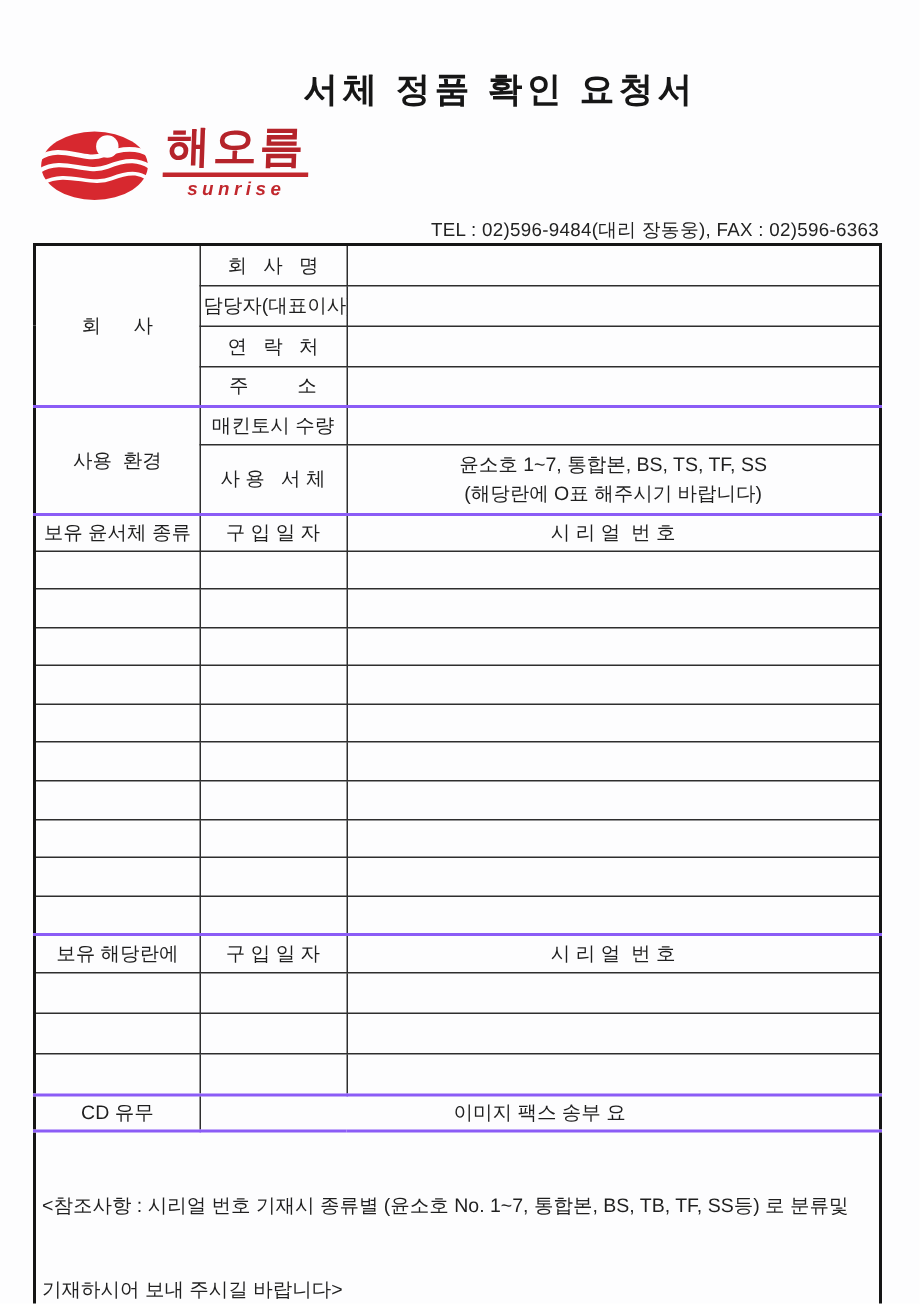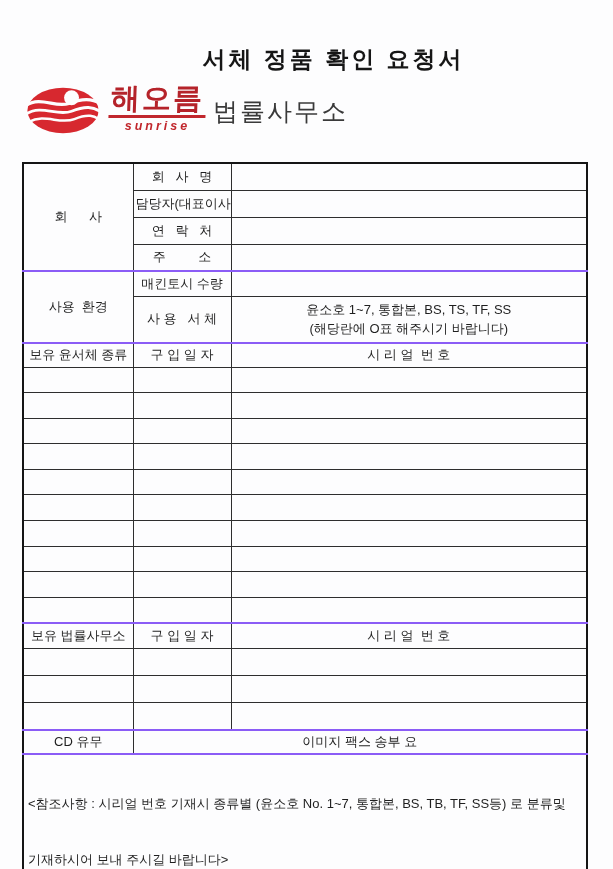--- a/index.html
+++ b/index.html
@@ -84,23 +84,23 @@
       <ellipse cx="52" cy="34" rx="50" ry="32" fill="#d7282f"></ellipse>
       <circle cx="64" cy="16" r="10.5" fill="#fdfdfe"></circle>
       <path d="M0,27 C20,13 42,31 60,24 S92,16 104,24" stroke="#fdfdfe" stroke-width="4.5" fill="none"></path>
       <path d="M0,39 C22,25 44,43 64,35 S94,29 104,35" stroke="#fdfdfe" stroke-width="4" fill="none"></path>
       <path d="M4,50 C26,38 48,54 68,46 S96,42 102,46" stroke="#fdfdfe" stroke-width="3.5" fill="none"></path>
     </svg>
     <div class="brand-block">
       <span class="brand-kor">해오름</span>
       <span class="brand-eng">sunrise</span>
     </div>
-    <div class="office">법률사무소</div>
   </div>
 
+  <div class="tel-line">TEL : 02)596-9484(대리 장동웅), FAX : 02)596-6363</div>
 
   <table class="form">
     <colgroup>
         <col style="width:110px">
         <col style="width:98px">
         <col style="width:356px">
       </colgroup>
 
     <tbody>
         <tr class="r-company">
@@ -186,21 +186,21 @@
           <td></td>
           <td></td>
         </tr>
     <tr class="r-yempty">
           <td></td>
           <td></td>
           <td></td>
         </tr>
 
     <tr class="r-ahead sect">
-      <td class="lbl">보유 법률사무소</td>
+      <td class="lbl">보유 해당란에</td>
       <td class="lbl">구 입 일 자</td>
       <td class="lbl">시 리 얼  번 호</td>
     </tr>
     <tr class="r-aempty">
           <td></td>
           <td></td>
           <td></td>
         </tr>
     <tr class="r-aempty">
           <td></td>

